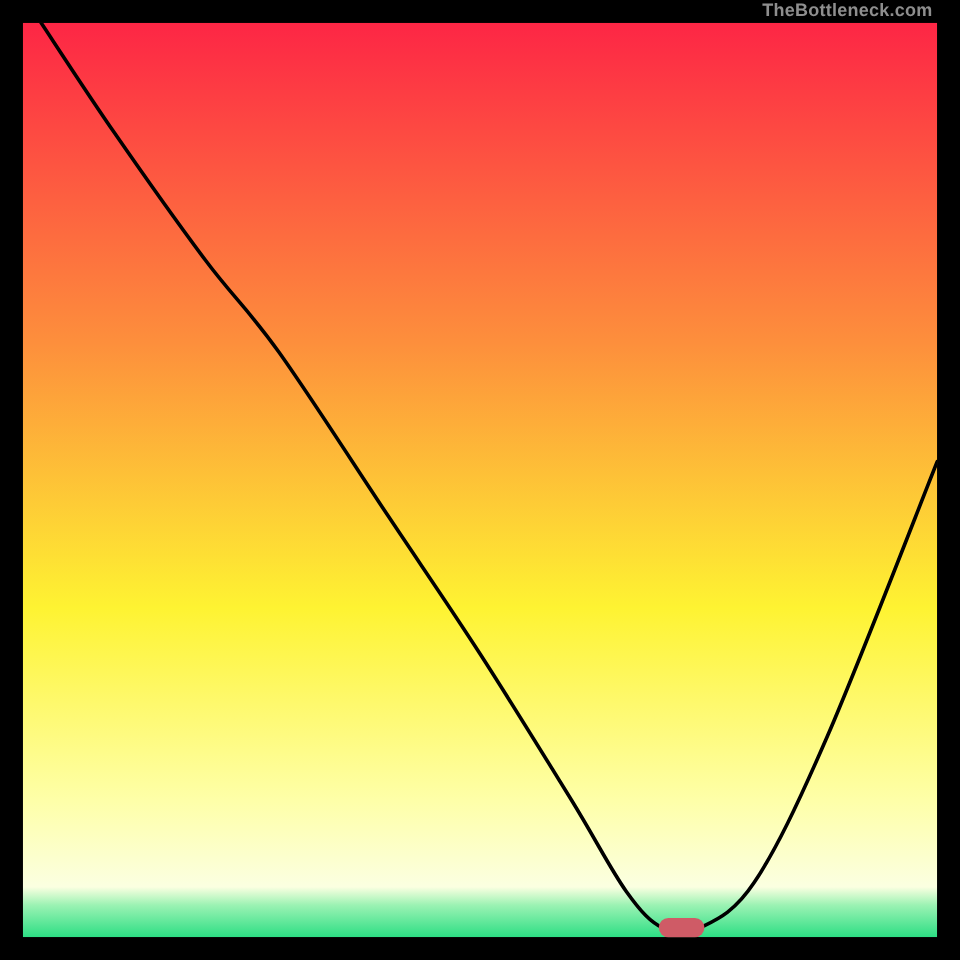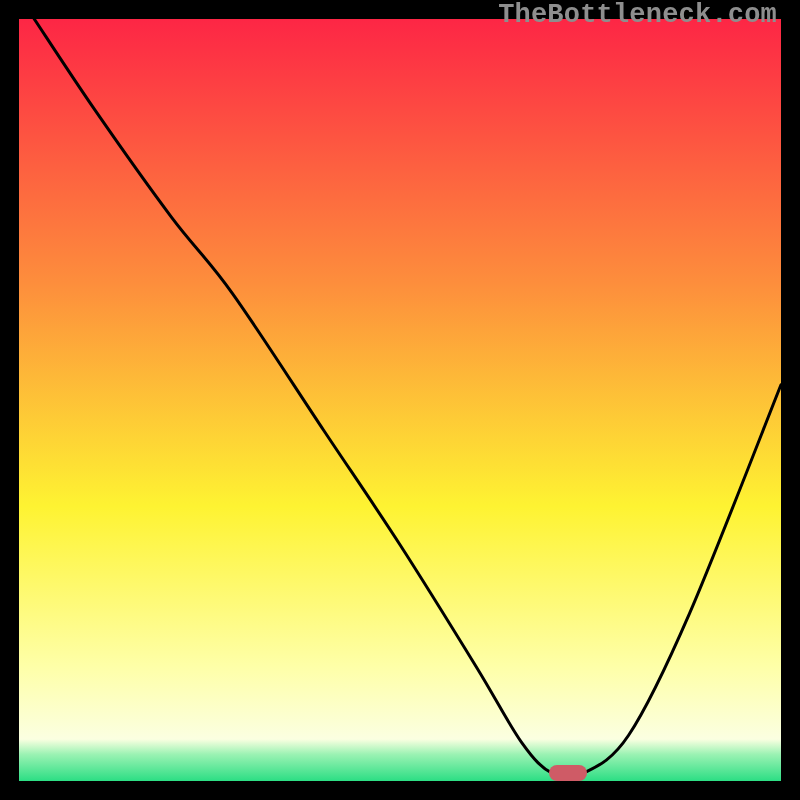--- a/index.html
+++ b/index.html
@@ -20,22 +20,22 @@
   }
   .plot {
     position: absolute;
     left: 0;
     top: 0;
   }
   .watermark {
     position: absolute;
     top: 0px;
     right: 23px;
-    font-family: Liberation Mono, monospace;
-    font-size: 27px;
+    font-family: Liberation Sans, sans-serif;
+    font-size: 15px;
     font-weight: 600;
     color: #8e8e8e;
     letter-spacing: 0.2px;
   }
   .marker {
     position: absolute;
     width: 42px;
     height: 16px;
     border-radius: 8px;
     background: #cf5b66;

